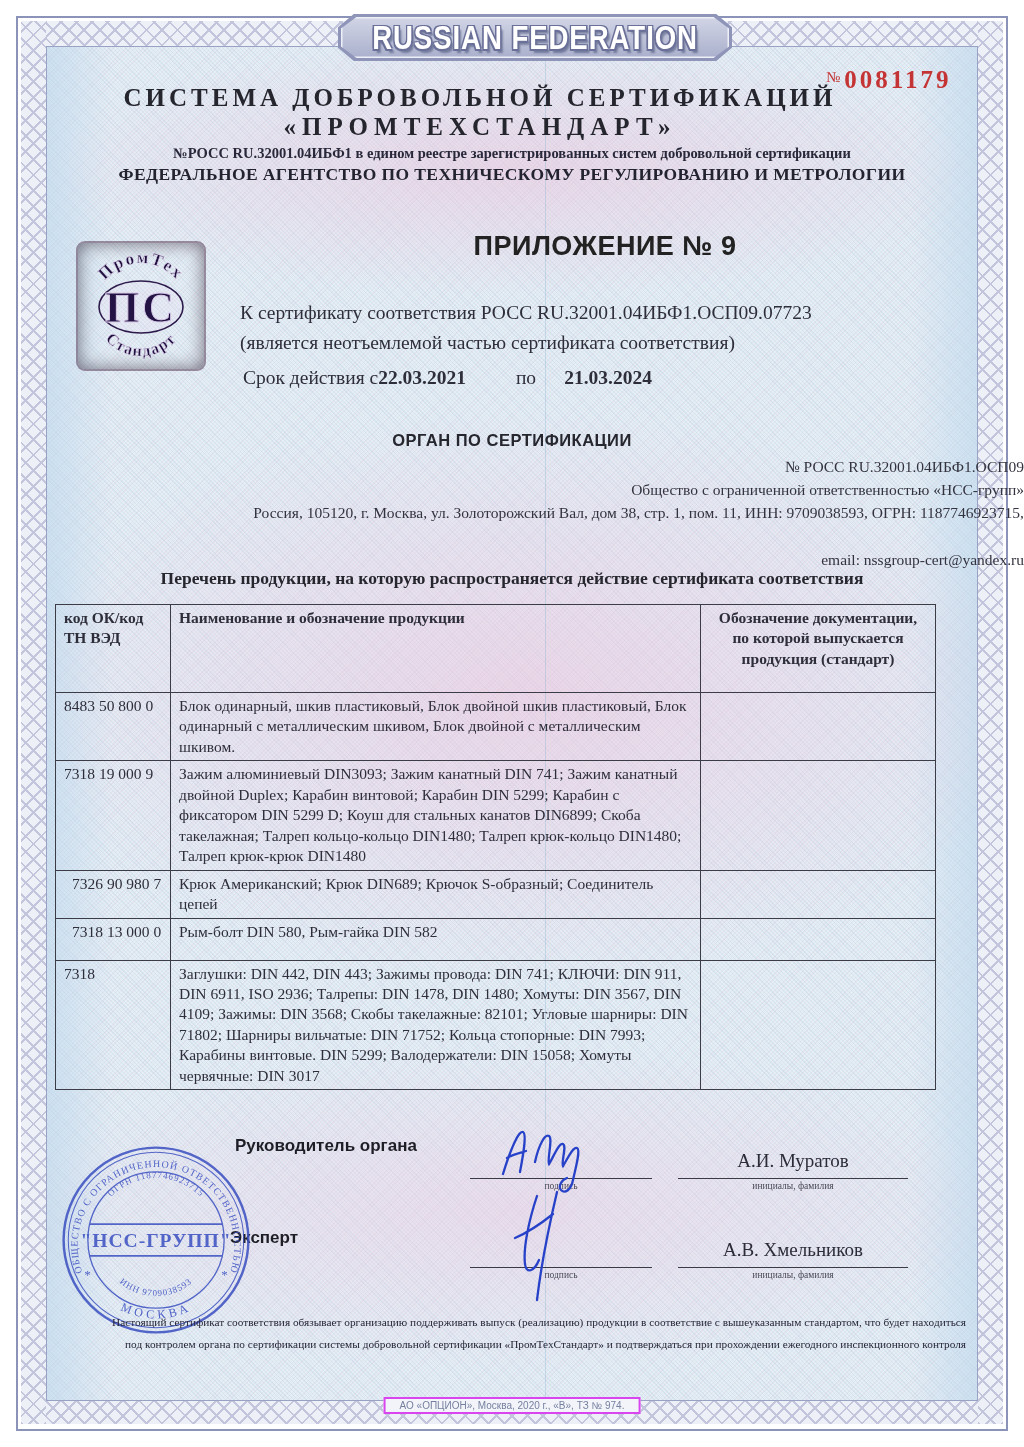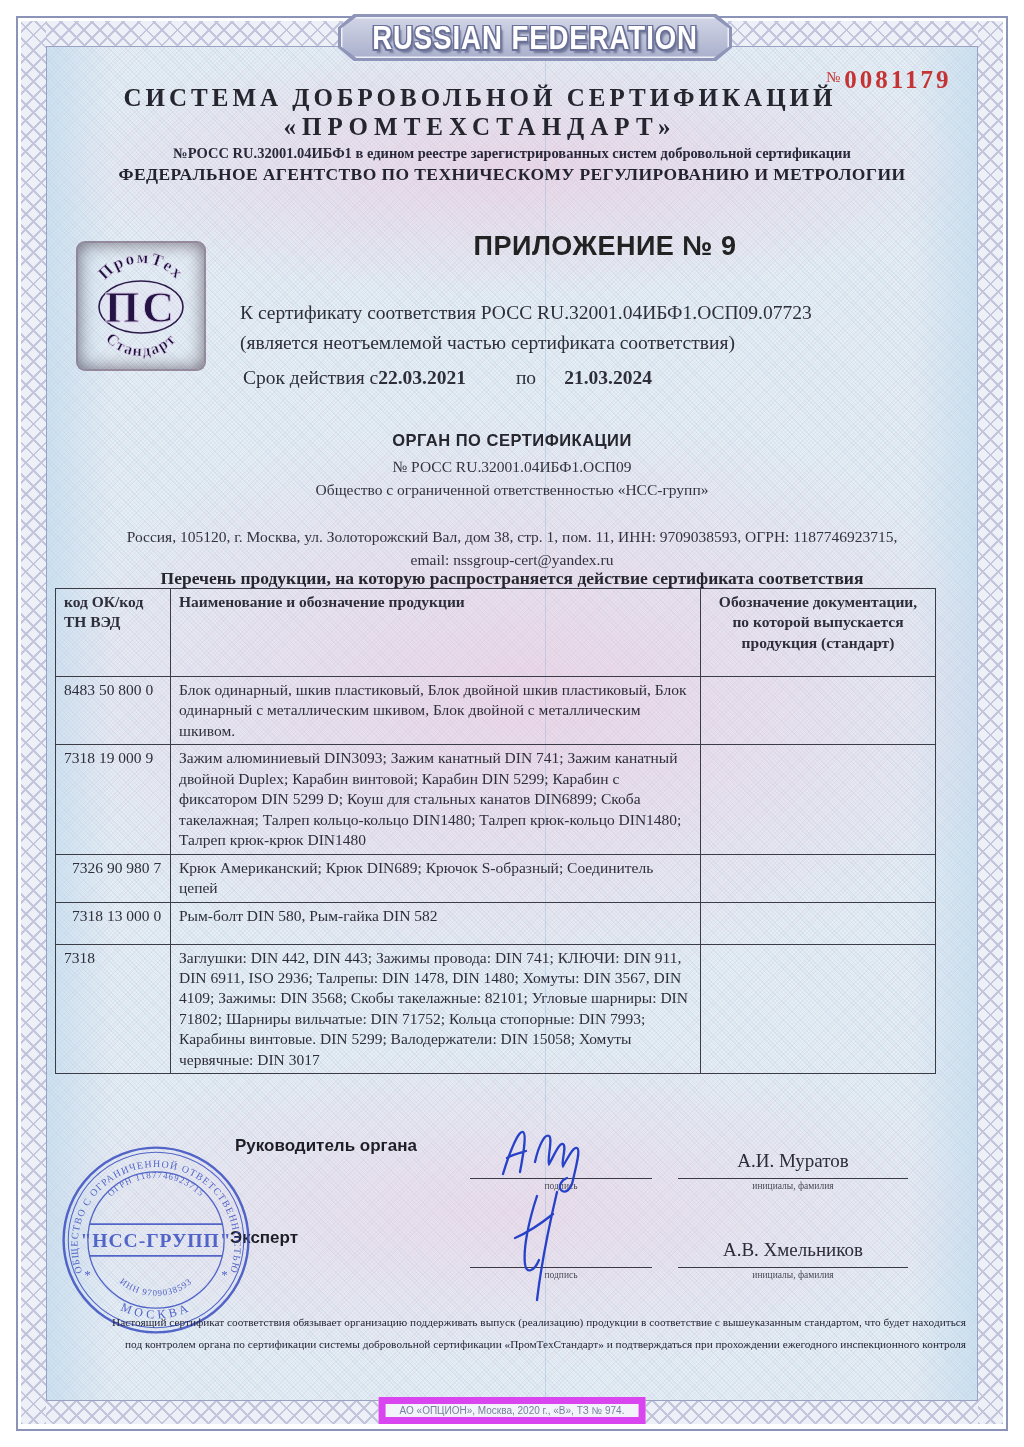--- a/index.html
+++ b/index.html
@@ -60,25 +60,25 @@
      font-family:"Liberation Sans", sans-serif;font-weight:700;font-size:27px;color:#222;letter-spacing:.5px;}
   .apx-line1{position:absolute;left:240px;top:302px;font-size:19.5px;color:#2e2e3a;}
   .apx-line2{position:absolute;left:240px;top:332px;font-size:19.5px;color:#2e2e3a;}
   .apx-valid{position:absolute;left:243px;top:367px;font-size:19.5px;color:#2e2e3a;}
   .apx-valid .d1{font-weight:600;}
   .apx-valid .po{margin-left:50px;}
   .apx-valid .d2{margin-left:28px;font-weight:600;}
   
   .organ-title{position:absolute;left:0;right:0;top:431px;text-align:center;
      font-family:"Liberation Sans", sans-serif;font-weight:700;font-size:16.5px;color:#26262e;letter-spacing:.5px;}
-  .organ-line{position:absolute;left:0;right:0;text-align:center;font-size:15.5px;color:#33333f;}
-  .ol1{top:458px;} .ol2{top:481px;} .ol3{top:528px;} .ol4{top:527px;margin-top:24px;}
+  .organ-line{position:absolute;left:0;right:0;text-align:right;font-size:15.5px;color:#33333f;}
+  .ol1{top:458px;} .ol2{top:481px;} .ol3{top:504px;} .ol4{top:527px;margin-top:24px;}
   .list-head{position:absolute;left:0;right:0;top:568px;text-align:center;font-weight:700;font-size:17.5px;color:#26262e;}
   
-  .ptable{position:absolute;left:55px;top:588px;width:880px;border-collapse:collapse;table-layout:fixed;
+  .ptable{position:absolute;left:55px;top:604px;width:880px;border-collapse:collapse;table-layout:fixed;
      font-size:15.5px;line-height:1.32;color:#2e2e3a;}
   .ptable th,.ptable td{border:1.5px solid #3c3c46;vertical-align:top;padding:3px 8px;background:transparent;}
   .ptable th{font-weight:700;text-align:left;}
   .ptable th.c3{text-align:center;}
   .ptable thead tr{height:88px;}
   .ptable tbody tr:nth-of-type(1){height:59px;}
   .ptable tbody tr:nth-of-type(2){height:101px;}
   .ptable tbody tr:nth-of-type(3){height:42px;}
   .ptable tbody tr:nth-of-type(4){height:42px;}
   .ptable tbody tr:nth-of-type(5){height:115px;}
@@ -97,21 +97,21 @@
   .nm1{left:678px;width:230px;top:1150px;} .nm2{left:678px;width:230px;top:1239px;}
   .autograph{position:absolute;z-index:3;}
   .ag1{left:493px;top:1118px;} .ag2{left:503px;top:1188px;}
   
   .stamp{position:absolute;left:58px;top:1142px;width:196px;height:196px;opacity:.88;z-index:2;}
   
   .footnote{position:absolute;left:58px;right:58px;top:1311px;text-align:right;
      font-weight:400;font-size:11.3px;line-height:22px;color:#262638;z-index:4;}
   .print-tag{position:absolute;left:50%;transform:translateX(-50%);top:1397px;
      font-family:"Liberation Sans", sans-serif;font-size:10px;color:#7580a0;background:#f3f4f9;
-     border:7px solid #d946ef;padding:1px 14px;white-space:nowrap;z-index:6;}
+     border:2px solid #d946ef;padding:1px 14px;white-space:nowrap;z-index:6;}
   svg text{font-family:"Liberation Serif", serif;}
 </style>
 </head>
 <body>
 
 <div class="page">
 
   <div class="frame-outer"></div>
   <div class="zz zz-top"></div>
   <div class="zz zz-bottom"></div>

